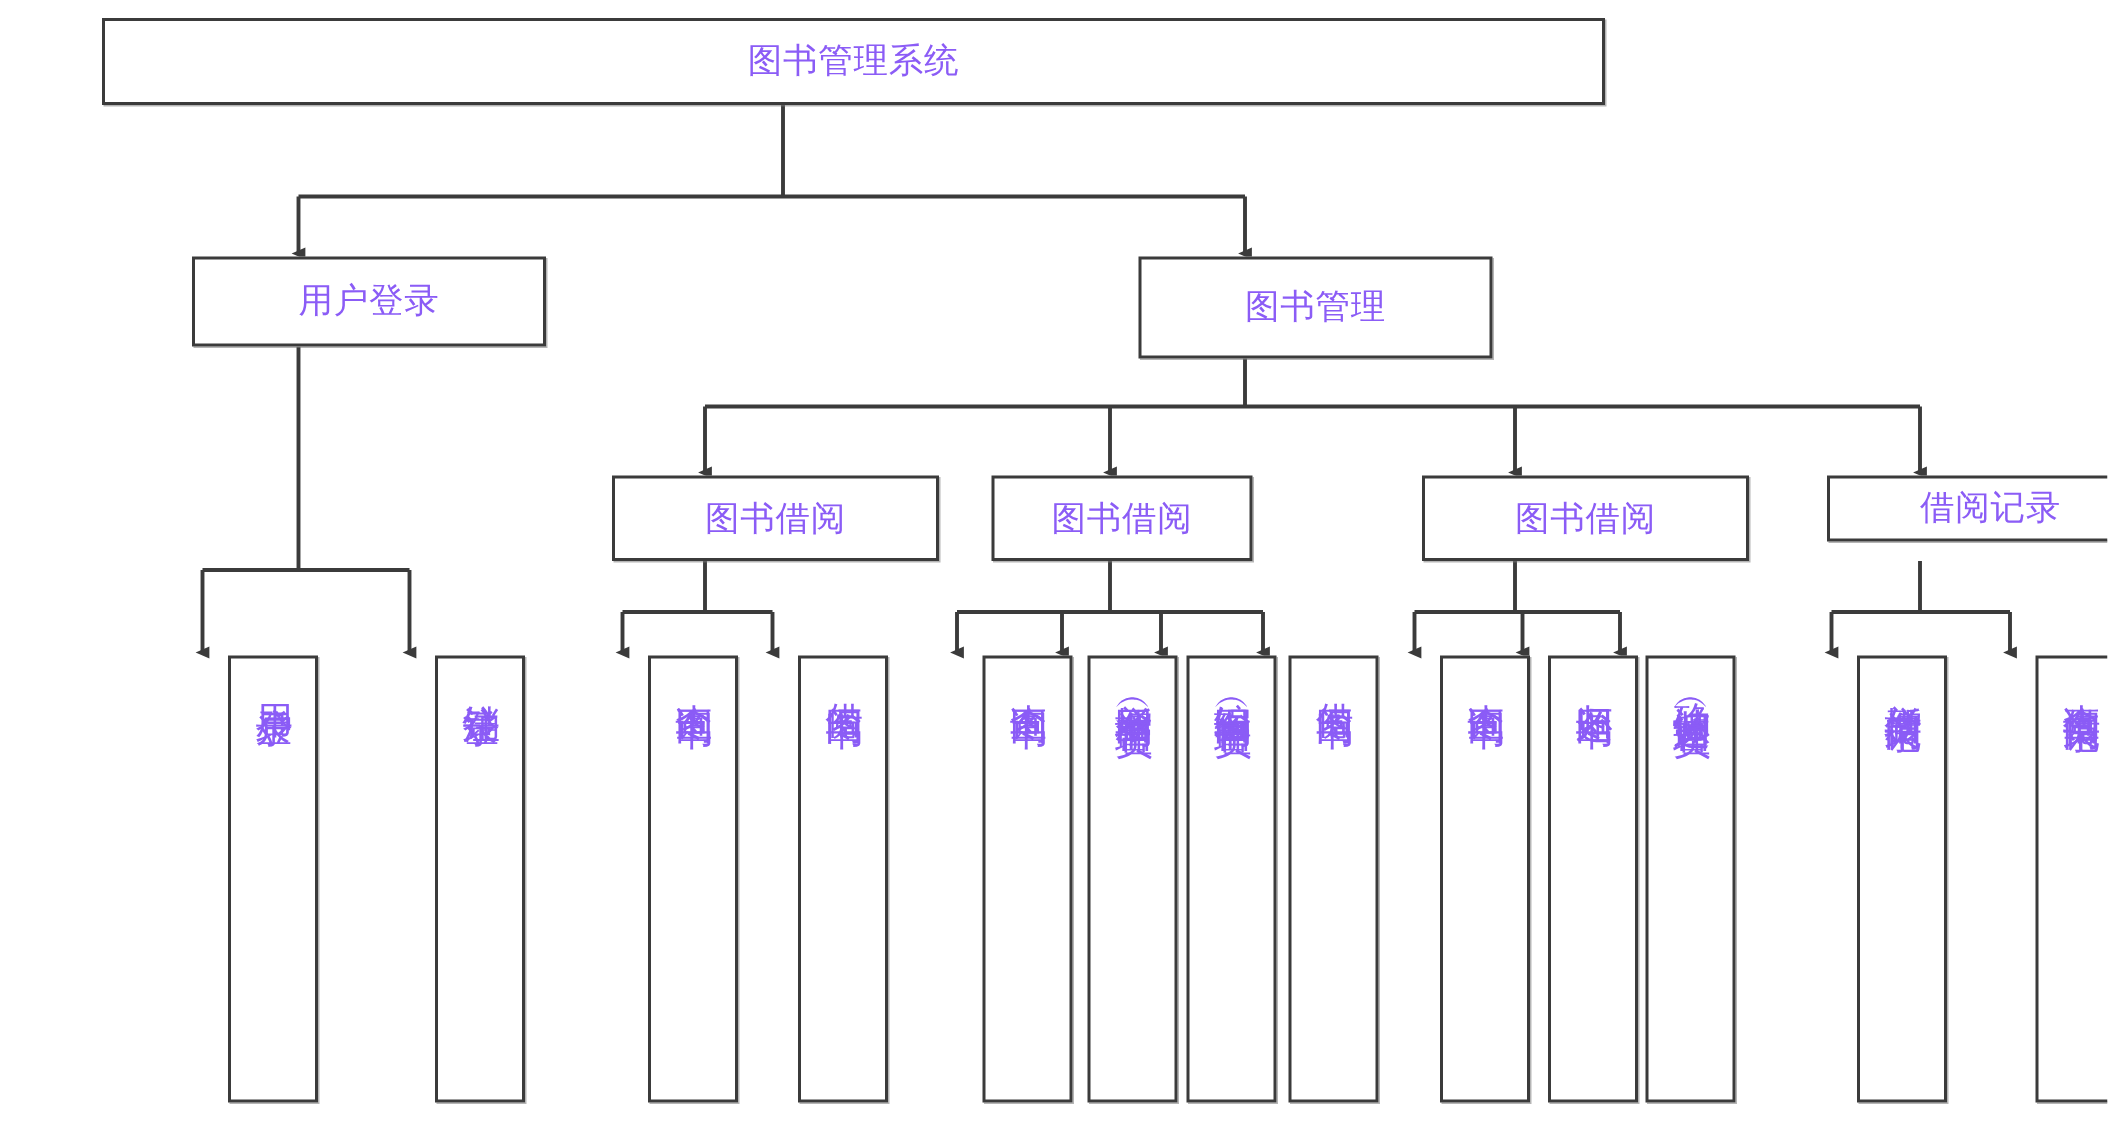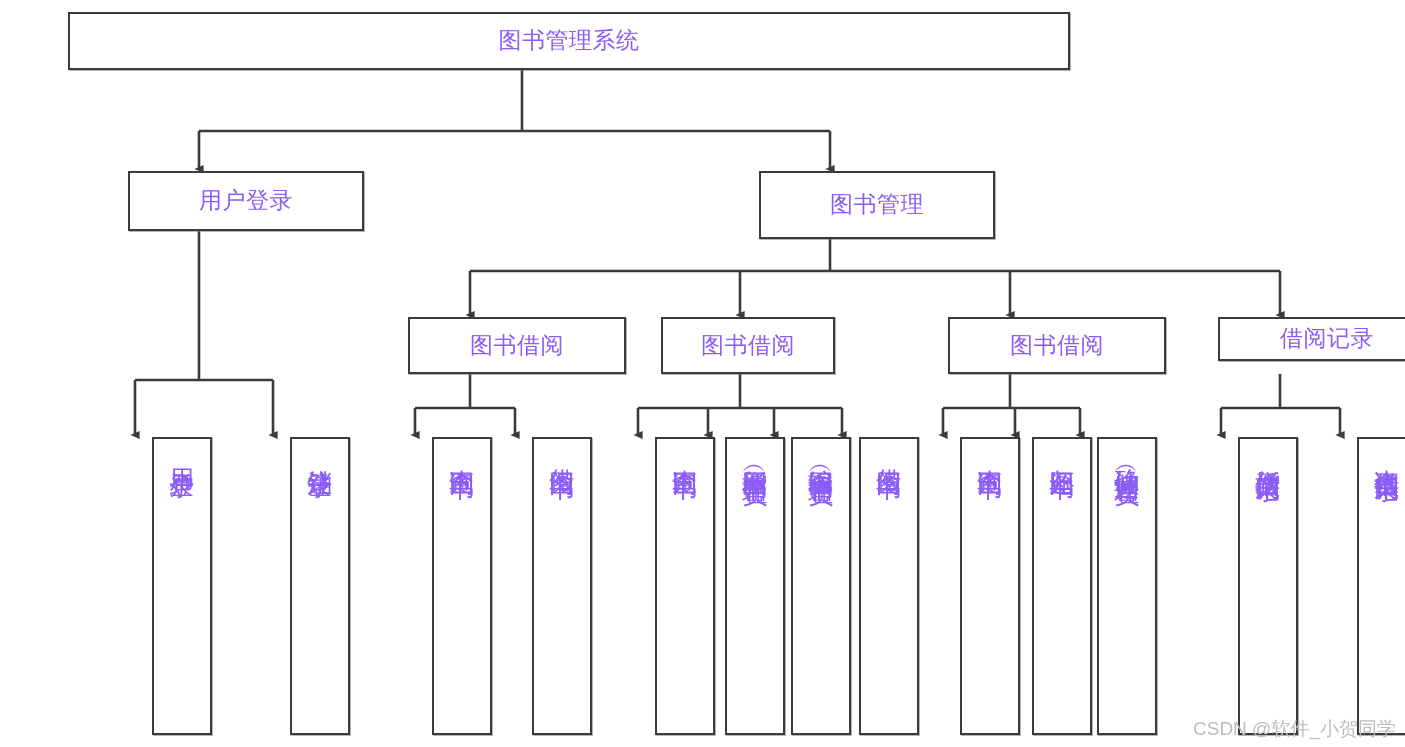--- a/index.html
+++ b/index.html
@@ -177,14 +177,13 @@
         <span class="node-label">确认归还（管理员）</span>
       </div>
       <div class="node v" id="node-leaf-add-record" style="left: 1191px; top: 437px; width: 60px; height: 298px;">
         <span class="node-label">新增借阅记录</span>
       </div>
       <div class="node v" id="node-leaf-query-record" style="left: 1310px; top: 437px; width: 60px; height: 298px;">
         <span class="node-label">查询借阅记录</span>
       </div>
     </div>
 
-  <div class="watermark" style="left: 1193px; top: 716px;">CSDN @软件_小贺同学</div>
 </div>
 
 </body></html>

